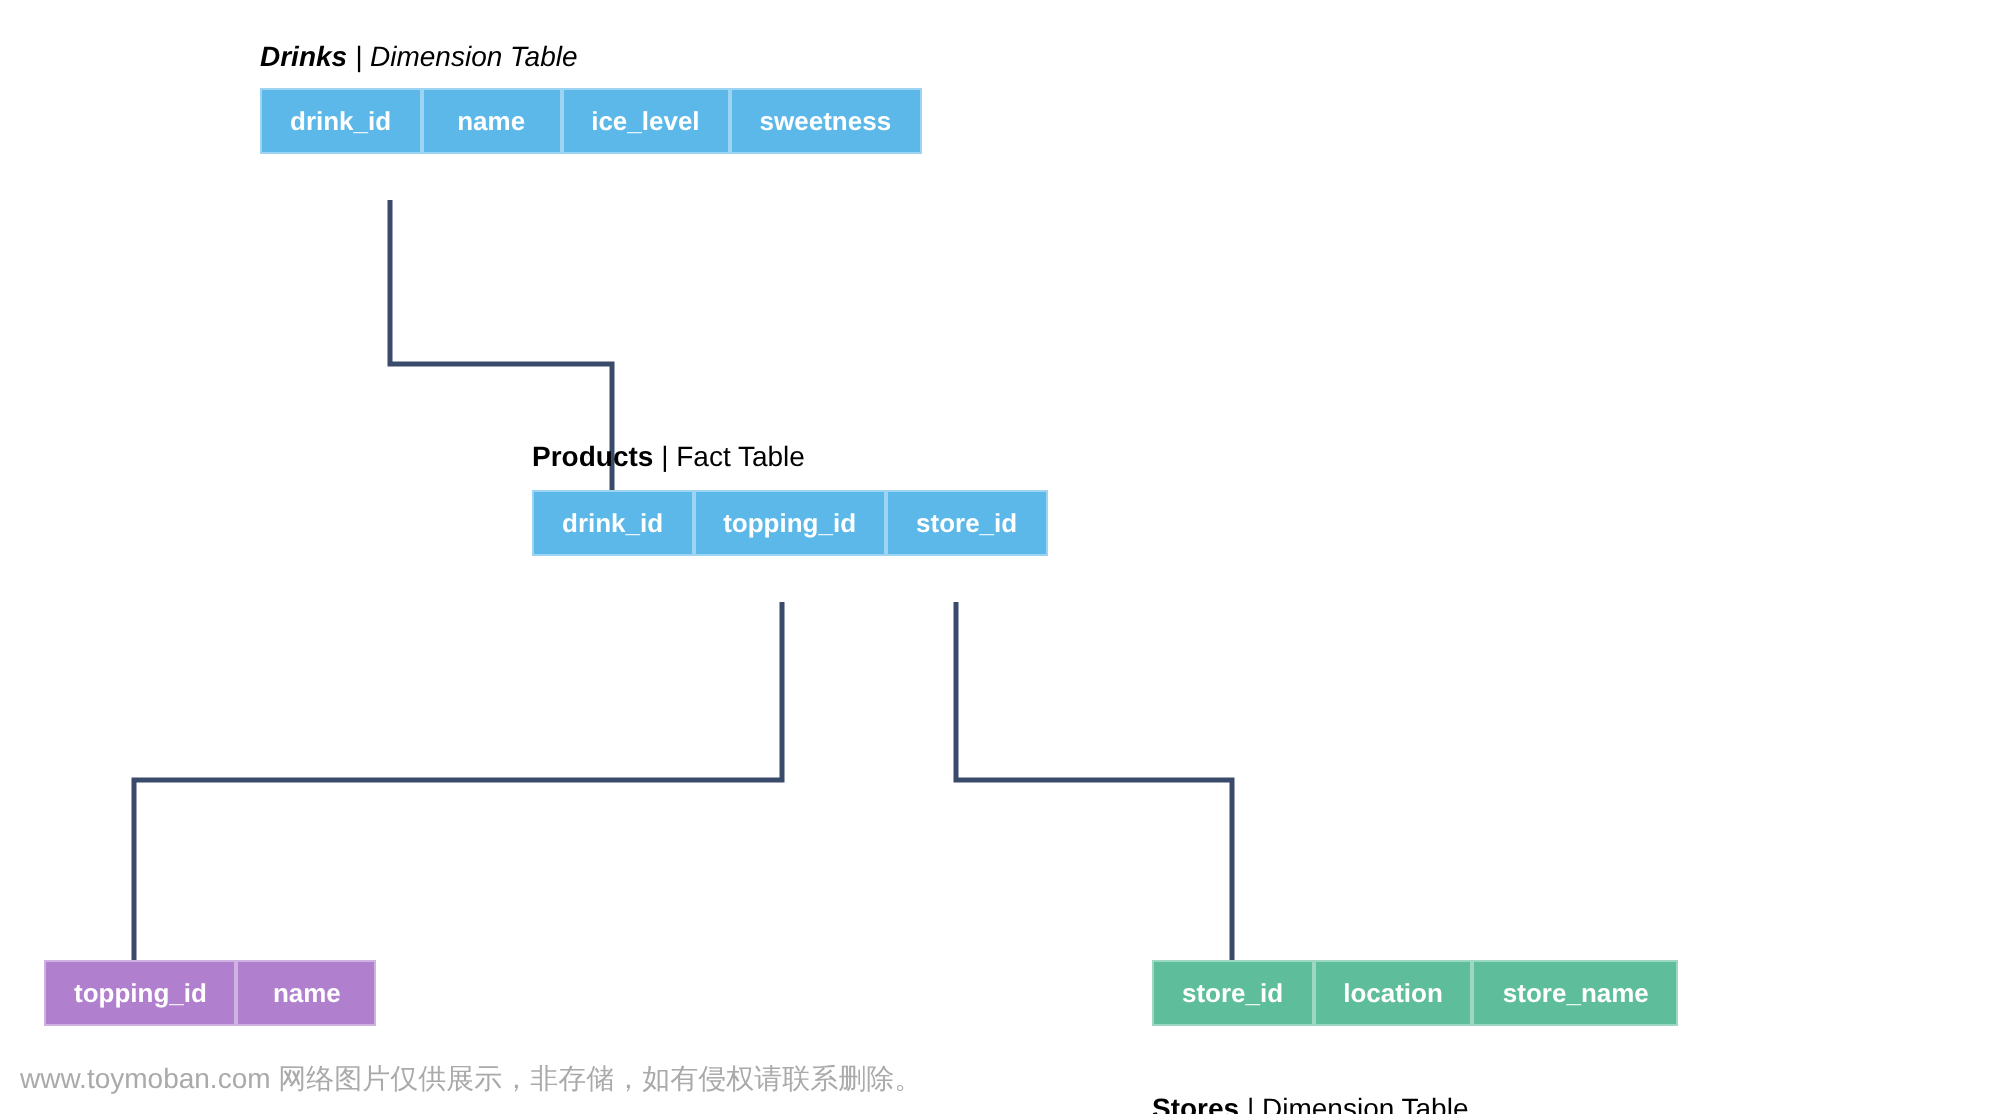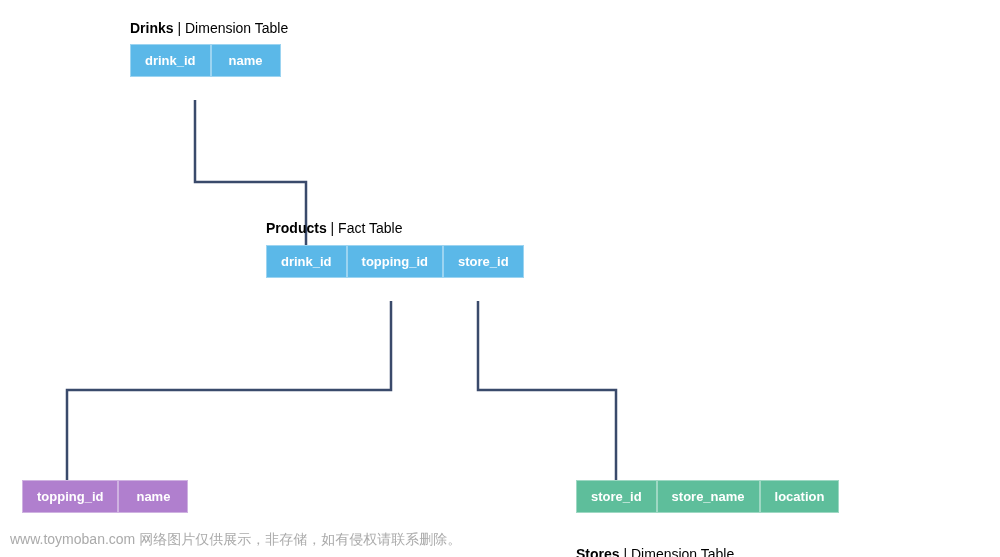--- a/index.html
+++ b/index.html
@@ -73,49 +73,51 @@
 
   <svg class="connectors">
 
     <path d="M 195 100 L 195 182 L 306 182 L 306 265" stroke="#3a4a6b" stroke-width="2.5" fill="none"></path>
 
     <path d="M 391 301 L 391 390 L 67 390 L 67 480" stroke="#3a4a6b" stroke-width="2.5" fill="none"></path>
 
     <path d="M 478 301 L 478 390 L 616 390 L 616 480" stroke="#3a4a6b" stroke-width="2.5" fill="none"></path>
   </svg>
 
-  <div class="table-label" style="left: 130px; top: 20px;">
+  <div class="table-label" style="left: 130px; top: 20px; font-style: italic;">
     <strong>Drinks</strong> | <span>Dimension Table</span>
   </div>
 
   <div class="table-row" style="left: 130px; top: 44px;">
     <div class="cell cell-blue">drink_id</div>
     <div class="cell cell-blue">name</div>
+    <div class="cell cell-blue">ice_level</div>
+    <div class="cell cell-blue">sweetness</div>
   </div>
 
   <div class="table-label" style="left: 266px; top: 220px;">
     <strong>Products</strong> | <span>Fact Table</span>
   </div>
 
   <div class="table-row" style="left: 266px; top: 245px;">
     <div class="cell cell-blue">drink_id</div>
     <div class="cell cell-blue">topping_id</div>
     <div class="cell cell-blue">store_id</div>
   </div>
 
   <div class="table-row" style="left: 22px; top: 480px;">
     <div class="cell cell-purple">topping_id</div>
     <div class="cell cell-purple">name</div>
   </div>
 
 
   <div class="table-row" style="left: 576px; top: 480px;">
     <div class="cell cell-green">store_id</div>
+    <div class="cell cell-green">location</div>
     <div class="cell cell-green">store_name</div>
-    <div class="cell cell-green">location</div>
   </div>
 
   <div class="table-label" style="left: 576px; top: 518px; margin-top: 28px;">
     <strong>Stores</strong> | <span>Dimension Table</span>
   </div>
 
   <div class="watermark">www.toymoban.com 网络图片仅供展示，非存储，如有侵权请联系删除。</div>
 
 </div>
 

